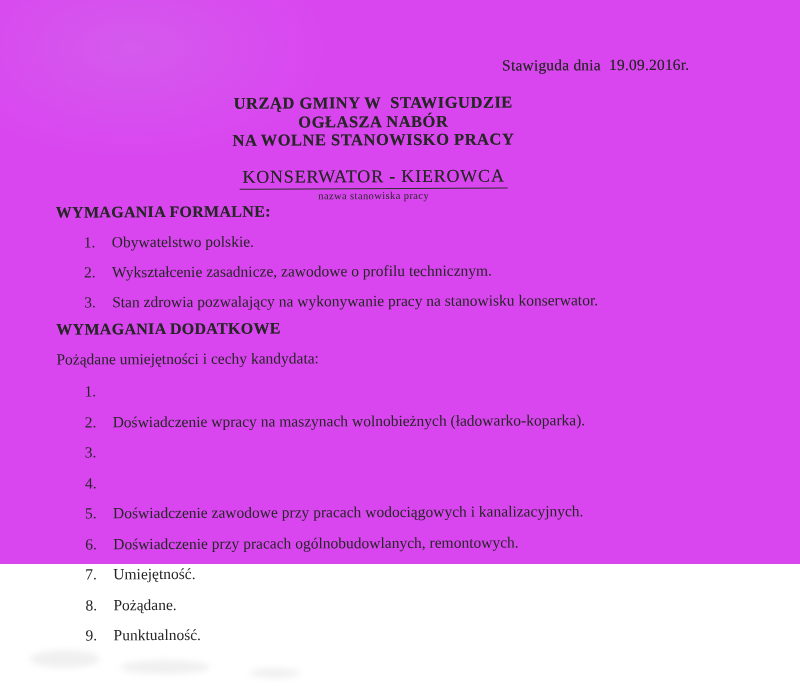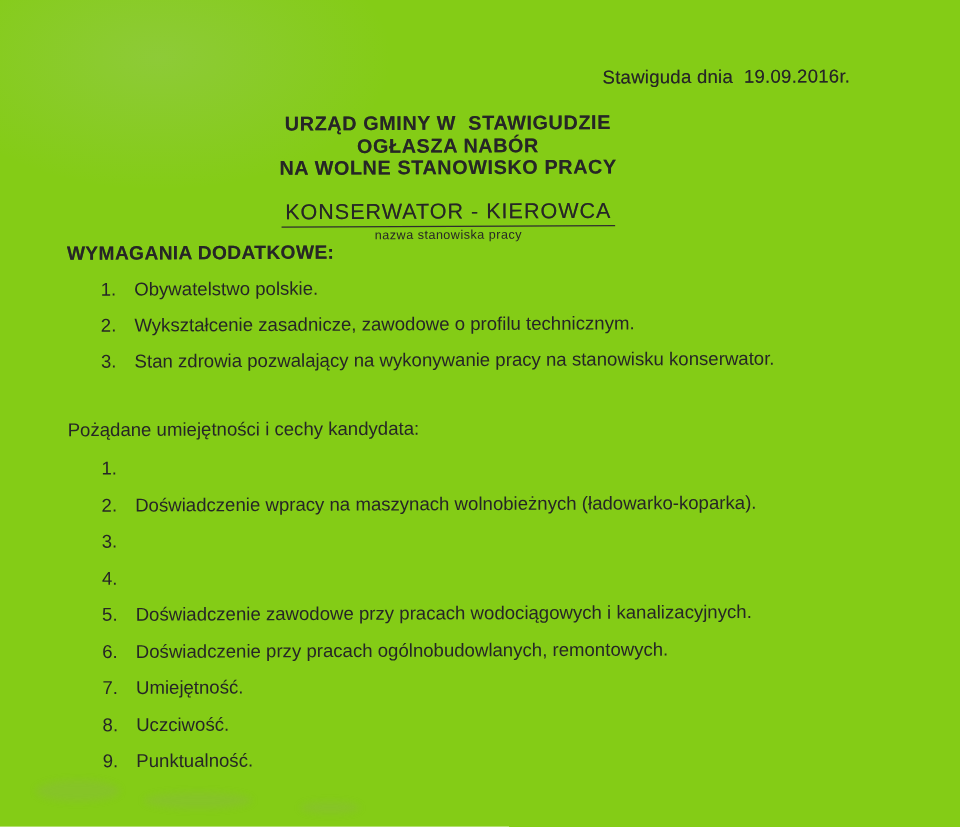--- a/index.html
+++ b/index.html
@@ -1,20 +1,20 @@
 <!DOCTYPE html>
 <html lang="pl"><head>
 <meta charset="utf-8">
 <style>
   * { margin:0; padding:0; box-sizing:border-box; }
   html,body { width:800px; height:689px; overflow:hidden; background:#ffffff; }
   .page {
-    position:relative; width:800px; height:689px;
-    background:#84cc16;
-    font-family:Liberation Sans, sans-serif;
+    position:relative; width:800px; height:564px;
+    background:#d946ef;
+    font-family:Liberation Serif, serif;
     color:#262626;
   }
   
   .tint-topleft {
     position:absolute; left:0; top:0; width:330px; height:160px;
     background:radial-gradient(ellipse at 40% 30%, rgba(190,196,228,0.16), rgba(190,196,228,0) 70%);
     pointer-events:none;
   }
   .smudge {
     position:absolute; border-radius:50%;
@@ -84,37 +84,38 @@
       <div class="ink" data-bind="document.title_lines.0">URZĄD GMINY W  STAWIGUDZIE</div>
       <div class="ink" data-bind="document.title_lines.1">OGŁASZA NABÓR</div>
       <div class="ink" data-bind="document.title_lines.2">NA WOLNE STANOWISKO PRACY</div>
     </div>
 
     <div class="position-block">
       <span class="position-title ink" data-bind="document.position_title">KONSERWATOR - KIEROWCA</span>
       <div class="position-caption" data-bind="document.position_caption">nazwa stanowiska pracy</div>
     </div>
 
-    <div class="sec-heading formal ink" data-bind="document.formal.heading">WYMAGANIA DODATKOWE:</div>
+    <div class="sec-heading formal ink" data-bind="document.formal.heading">WYMAGANIA FORMALNE:</div>
 
     <div class="num-list formal">
       <div class="row">
         <span class="num" data-bind="document.formal.items.0.n">1.</span>
         <span class="txt" data-bind="document.formal.items.0.text">Obywatelstwo polskie.</span>
       </div>
       <div class="row">
         <span class="num" data-bind="document.formal.items.1.n">2.</span>
         <span class="txt" data-bind="document.formal.items.1.text">Wykształcenie zasadnicze, zawodowe o profilu technicznym.</span>
       </div>
       <div class="row">
         <span class="num" data-bind="document.formal.items.2.n">3.</span>
         <span class="txt" data-bind="document.formal.items.2.text">Stan zdrowia pozwalający na wykonywanie pracy na stanowisku konserwator.</span>
       </div>
     </div>
 
+    <div class="sec-heading additional ink" data-bind="document.additional.heading">WYMAGANIA DODATKOWE</div>
 
     <div class="list-intro" data-bind="document.additional.intro">Pożądane umiejętności i cechy kandydata:</div>
 
     <div class="num-list additional">
       <div class="row">
         <span class="num" data-bind="document.additional.items.0.n">1.</span>
       </div>
       <div class="row">
         <span class="num" data-bind="document.additional.items.1.n">2.</span>
         <span class="txt" data-bind="document.additional.items.1.text">Doświadczenie wpracy na maszynach wolnobieżnych (ładowarko-koparka).</span>
@@ -132,21 +133,21 @@
       <div class="row">
         <span class="num" data-bind="document.additional.items.5.n">6.</span>
         <span class="txt" data-bind="document.additional.items.5.text">Doświadczenie przy pracach ogólnobudowlanych, remontowych.</span>
       </div>
       <div class="row">
         <span class="num" data-bind="document.additional.items.6.n">7.</span>
         <span class="txt" data-bind="document.additional.items.6.text">Umiejętność.</span>
       </div>
       <div class="row">
         <span class="num" data-bind="document.additional.items.7.n">8.</span>
-        <span class="txt" data-bind="document.additional.items.7.text">Uczciwość.</span>
+        <span class="txt" data-bind="document.additional.items.7.text">Pożądane.</span>
       </div>
       <div class="row">
         <span class="num" data-bind="document.additional.items.8.n">9.</span>
         <span class="txt" data-bind="document.additional.items.8.text">Punktualność.</span>
       </div>
     </div>
 
   </div>
 </div>
 

